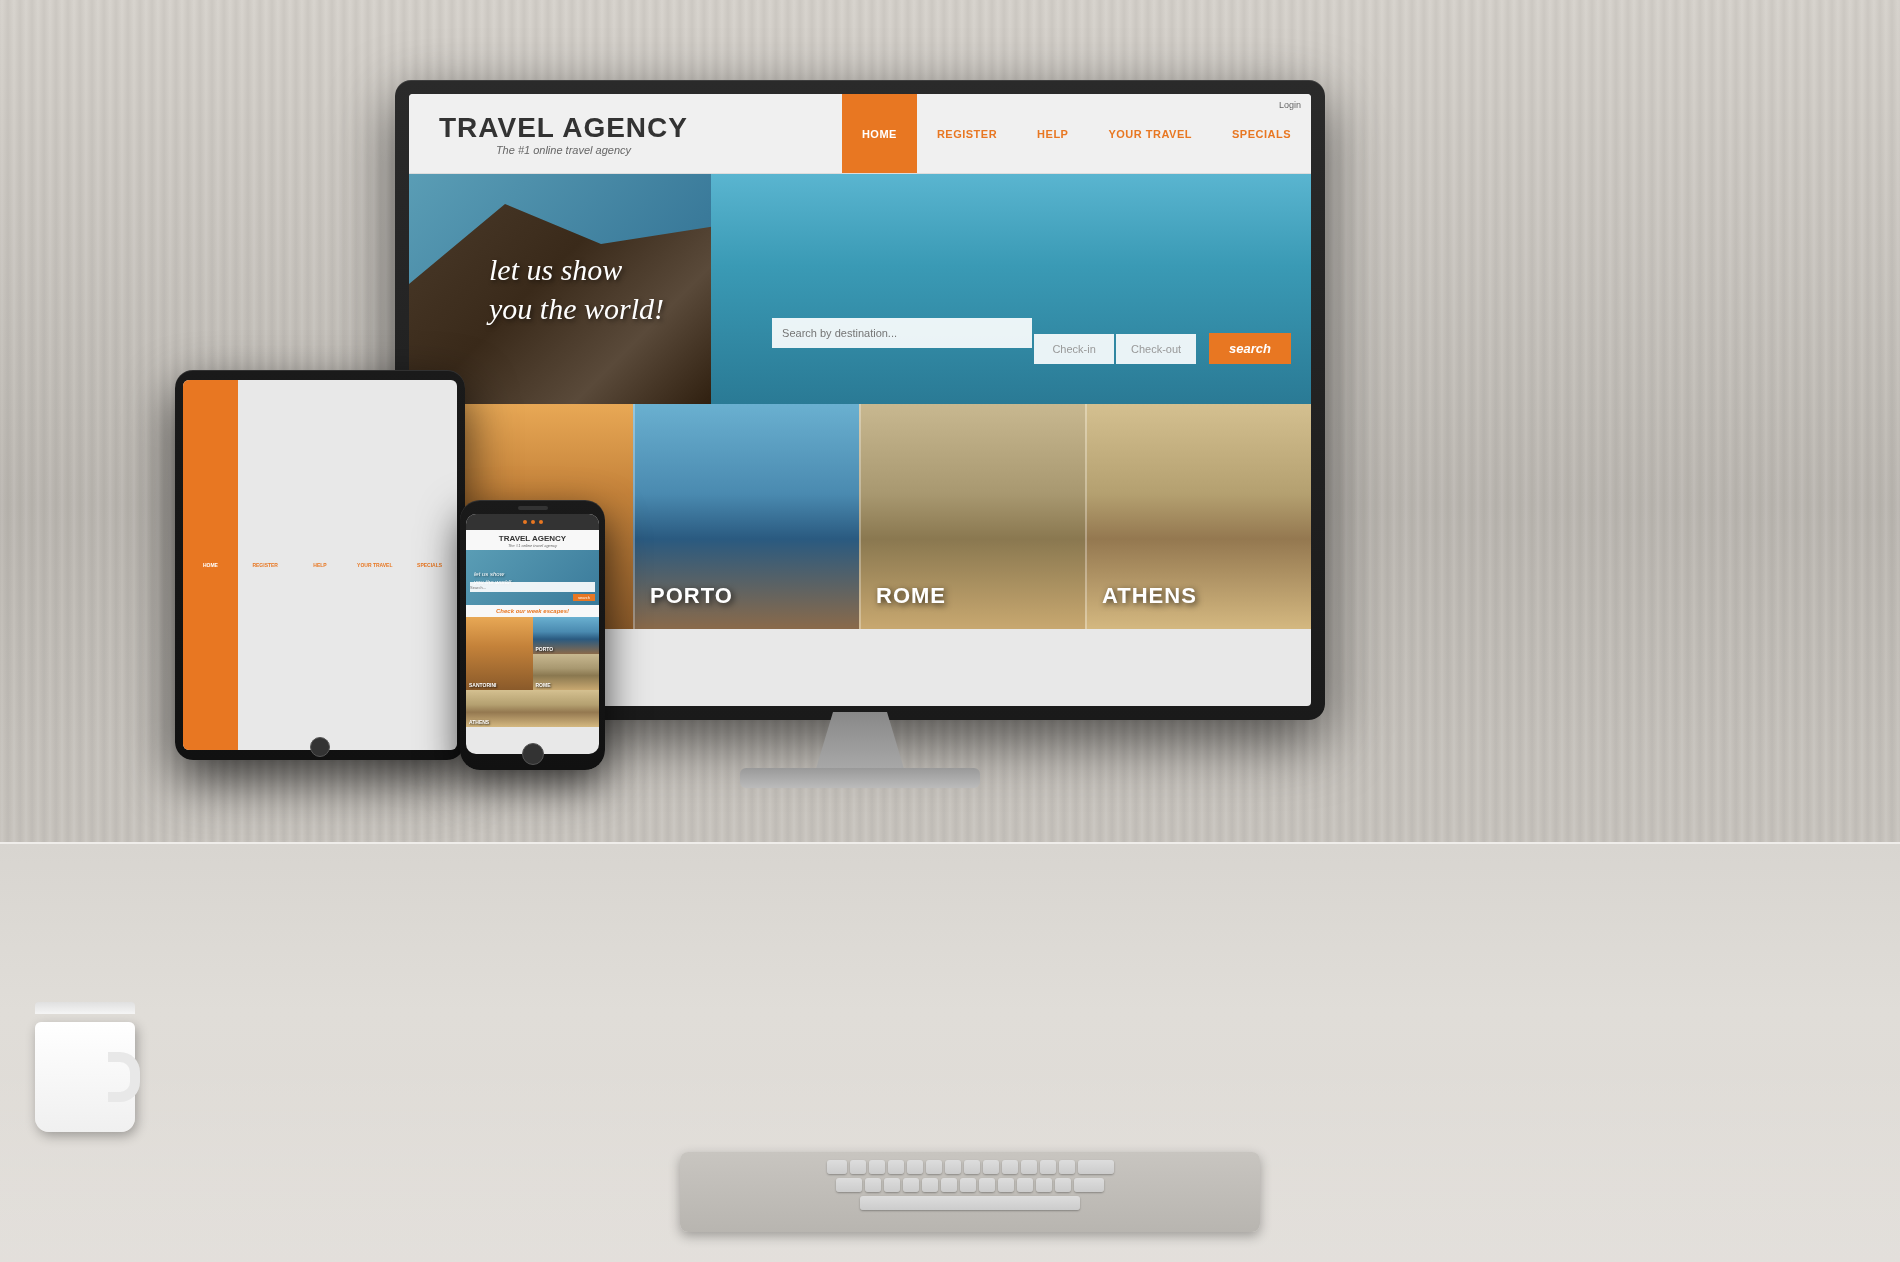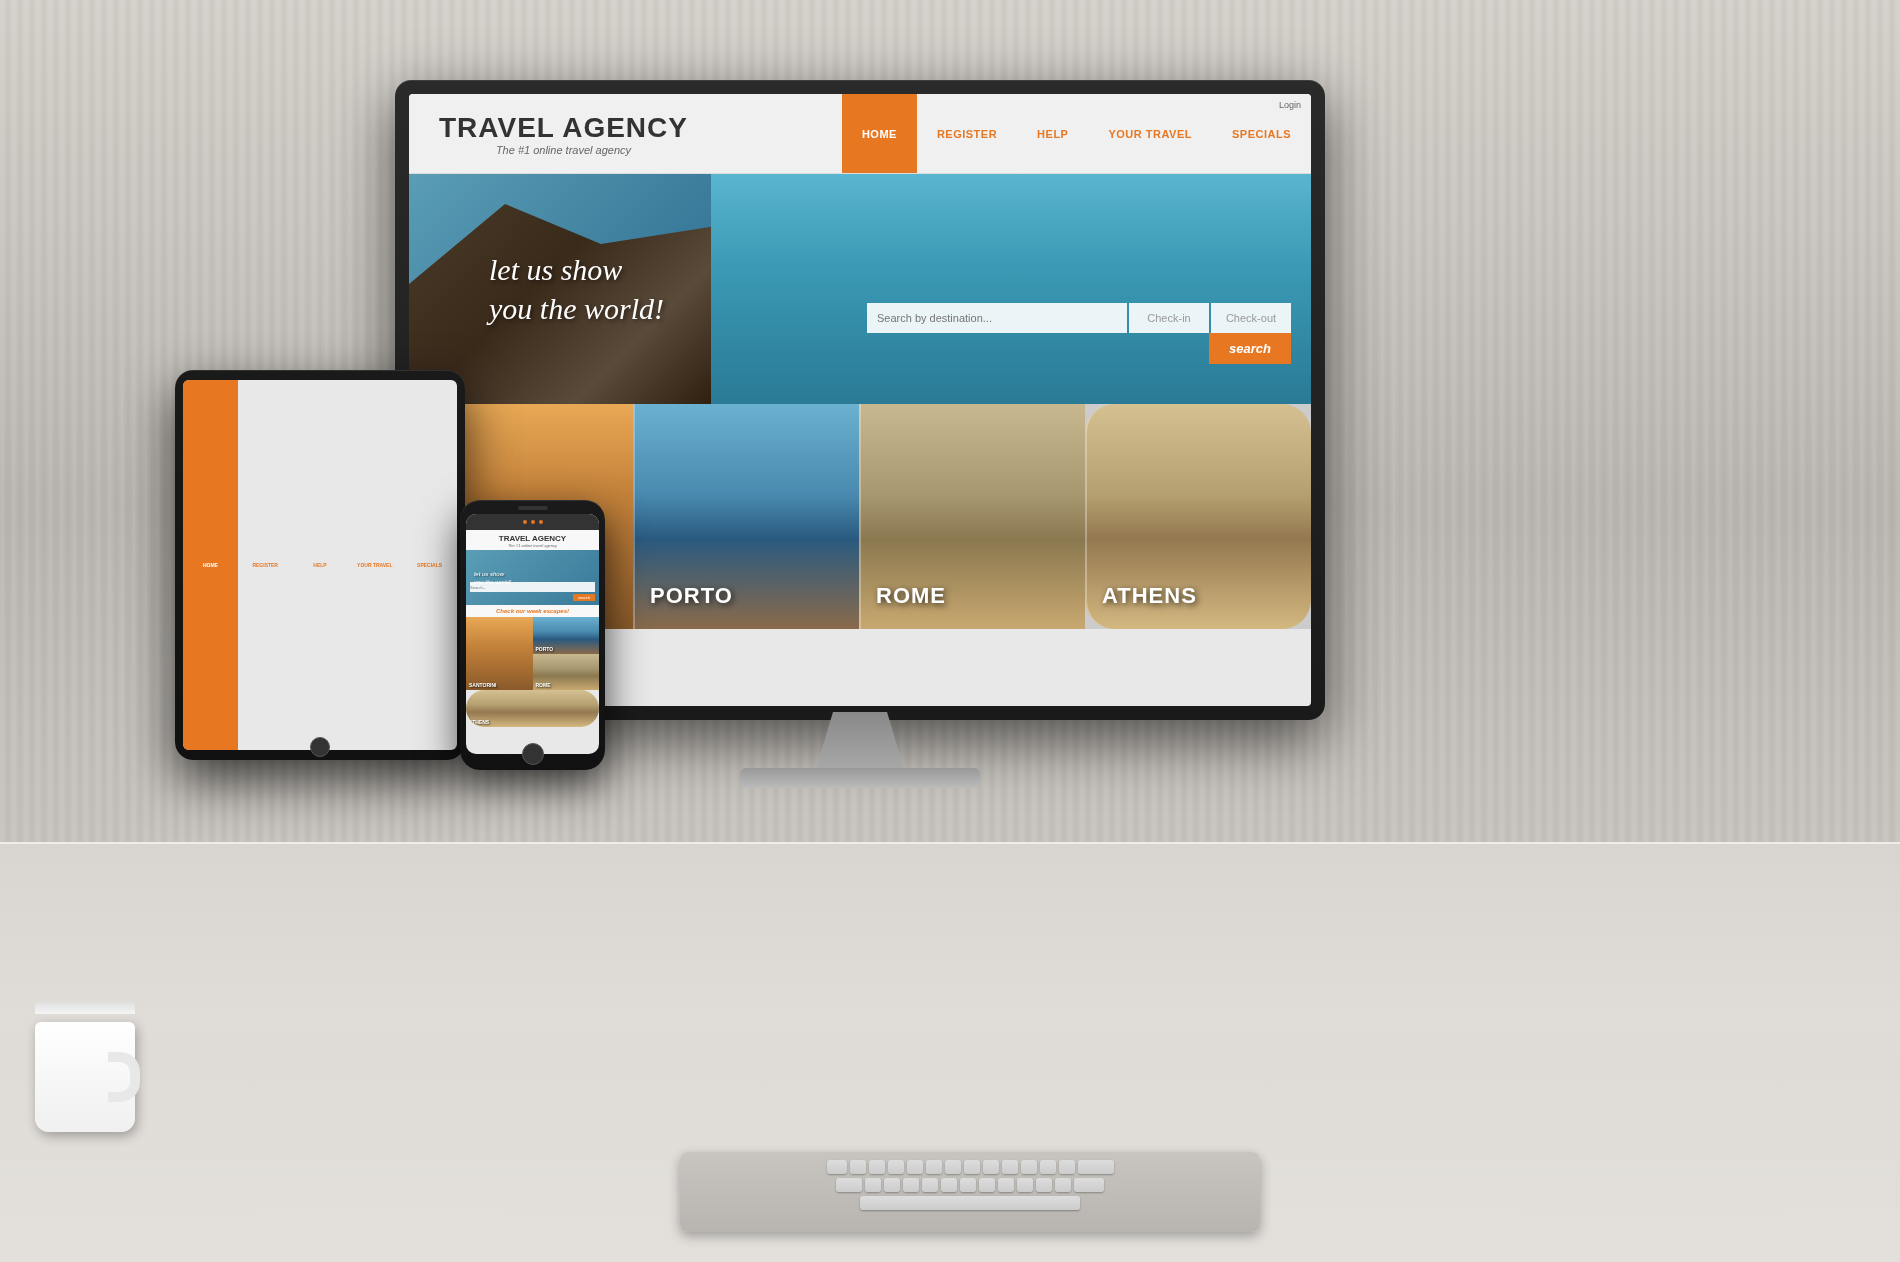--- a/index.html
+++ b/index.html
@@ -206,22 +206,22 @@
       font-size: 30px;
       line-height: 1.3;
       text-shadow: 2px 2px 4px rgba(0,0,0,0.5);
     }
 
     .hero-search-area {
       position: absolute;
       right: 20px;
       bottom: 40px;
       display: flex;
-      flex-direction: column;
-      gap: 0;
+      flex-direction: row;
+      gap: 13px;
       align-items: flex-end;
     }
 
     .hero-search-row {
       display: flex;
       gap: 2px;
     }
 
     .hero-search-input {
       width: 260px;
@@ -237,20 +237,21 @@
       width: 80px;
       height: 30px;
       background: rgba(255,255,255,0.9);
       border: none;
       text-align: center;
       font-size: 11px;
       color: #999;
       display: flex;
       align-items: center;
       justify-content: center;
+      margin-top: 16px;
     }
 
     .hero-search-btn {
       background: #e87722;
       color: white;
       border: none;
       padding: 8px 20px;
       font-size: 13px;
       font-style: italic;
       font-weight: bold;
@@ -267,21 +268,21 @@
 
     .dest-item {
       flex: 1;
       position: relative;
       overflow: hidden;
     }
 
     .dest-santorini { background: linear-gradient(180deg, #e8a855 0%, #c4823a 40%, #8a5a2a 100%); }
     .dest-porto { background: linear-gradient(180deg, #6ab0d0 0%, #4a8ab0 40%, #2a5a80 60%, #8a6a4a 100%); }
     .dest-rome { background: linear-gradient(180deg, #c8b890 0%, #a89870 40%, #8a7850 60%, #c8a870 100%); }
-    .dest-athens { background: linear-gradient(180deg, #d4c090 0%, #b4a070 40%, #947850 60%, #d4b880 100%); border-radius: 29px; }
+    .dest-athens { background: linear-gradient(180deg, #d4c090 0%, #b4a070 40%, #947850 60%, #d4b880 100%); }
 
     .dest-label {
       position: absolute;
       bottom: 20px;
       left: 15px;
       color: white;
       font-size: 22px;
       font-weight: 900;
       text-transform: uppercase;
       text-shadow: 2px 2px 6px rgba(0,0,0,0.7);

